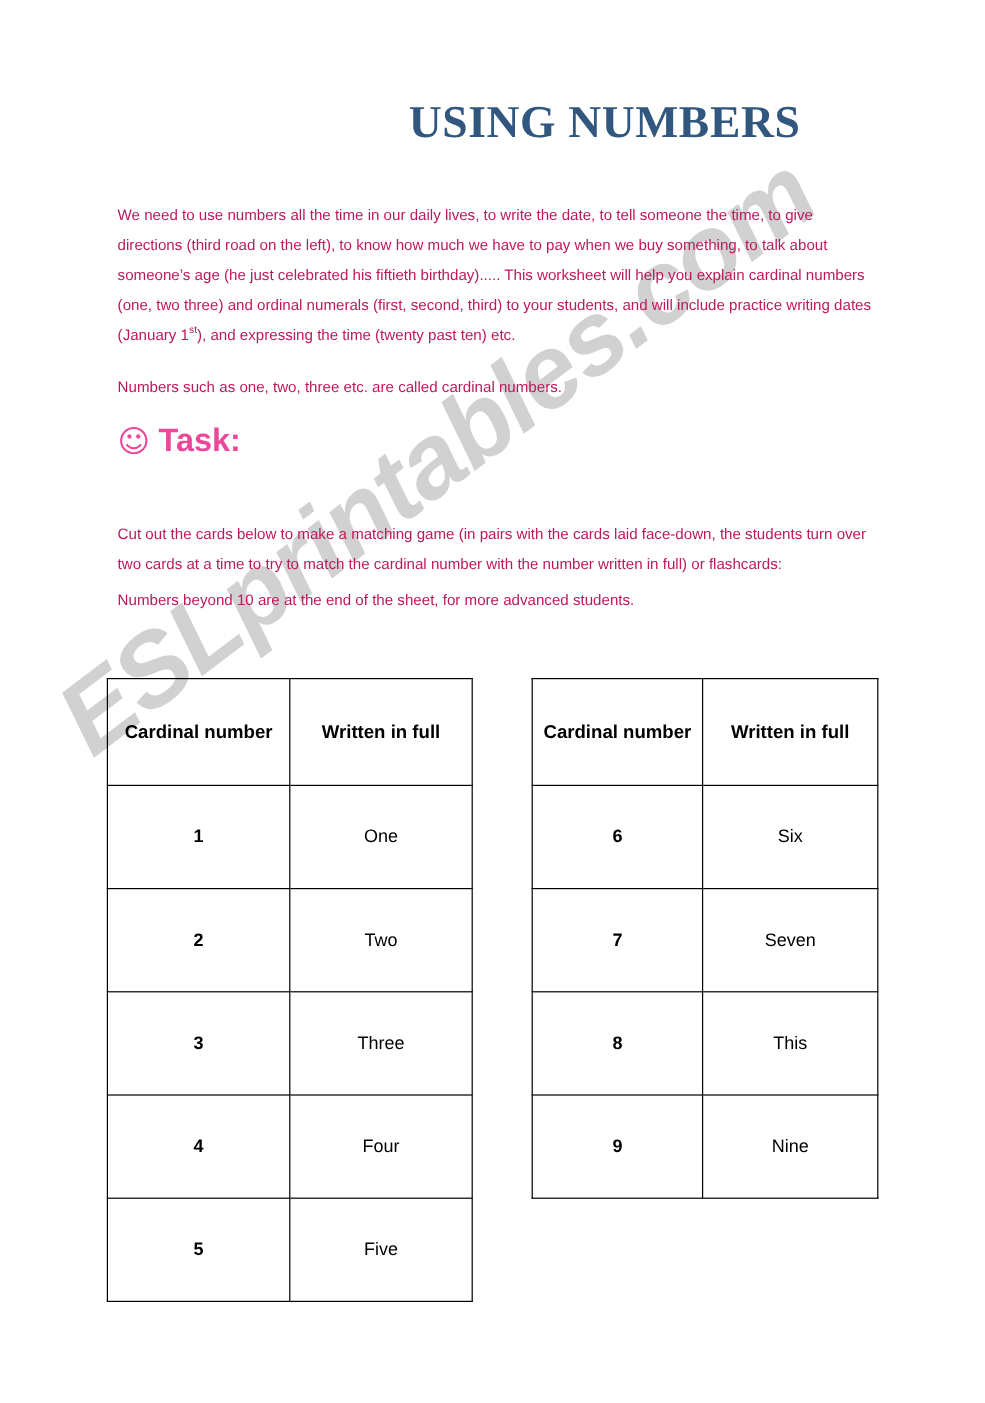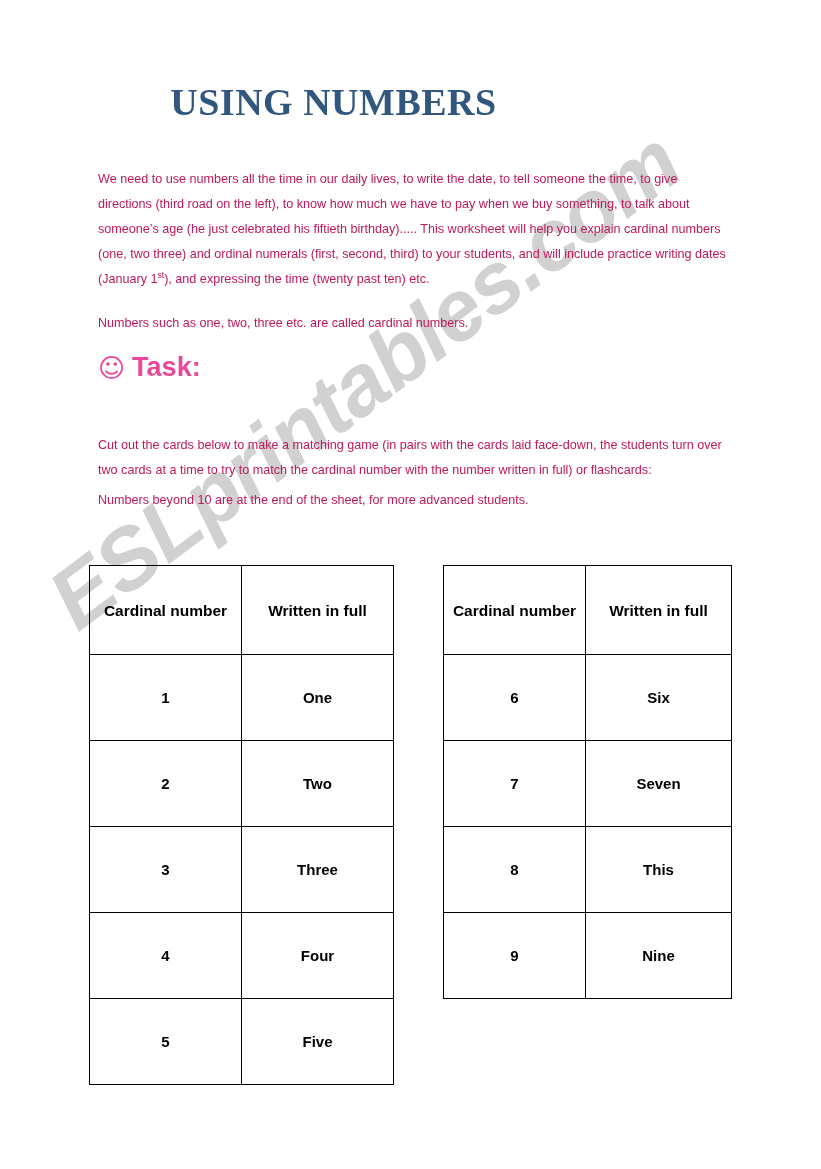--- a/index.html
+++ b/index.html
@@ -52,21 +52,21 @@
     position: relative;
     z-index: 10;
     padding: 0;
   }
 
   .title {
     position: absolute;
     left: 0;
     top: 80px;
     width: 667px;
-    text-align: center;
+    text-align: right;
     font-family: "Liberation Serif", serif;
     font-size: 38px;
     font-weight: 700;
     color: #31577f;
     letter-spacing: 0.5px;
   }
 
   .body-block {
     position: absolute;
     left: 98px;
@@ -139,21 +139,21 @@
   }
   table.card-table td {
     height: 85px;
     line-height: 20px;
   }
   td.num-cell {
     font-weight: 700;
     font-size: 15px;
   }
   td.word-cell {
-    font-weight: 700;
+    font-weight: 400;
     font-size: 15.5px;
     margin-top: 12px;
   }
   
   .left-table col.c1  { width: 152px; }
   .left-table col.c2  { width: 152px; }
   
   .right-table col.c1 { width: 142px; }
   .right-table col.c2 { width: 146px; }
 </style>

